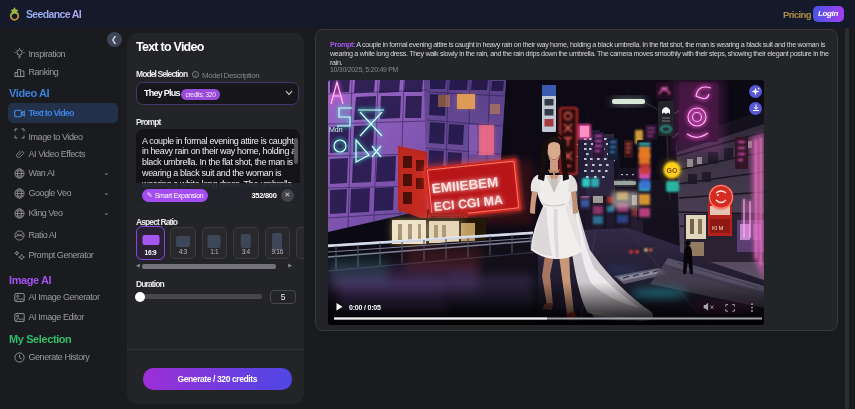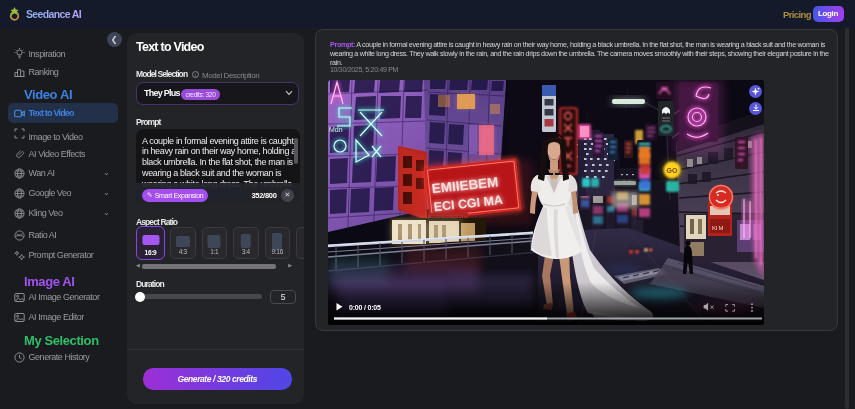--- a/index.html
+++ b/index.html
@@ -7,26 +7,26 @@
   #page { position:relative; width:855px; height:346px; background:#1a1b1e; }
   .abs { position:absolute; }
 
   
   #topbar { left:0; top:0; width:855px; height:28px; background:#151a2b; }
   #brand { left:26px; top:8px; font-size:10.5px; font-weight:bold; letter-spacing:-.65px;
     background:linear-gradient(90deg,#8fb0f0,#b9a8fa); -webkit-background-clip:text; background-clip:text; color:transparent; }
   #pricing { left:783px; top:8.5px; font-size:9.5px; font-weight:bold; letter-spacing:-.6px; color:#ab8d3f; }
   #loginbtn { left:812.5px; top:6px; width:31px; height:15.5px; border-radius:5px;
     background:linear-gradient(90deg,#4656e6,#a43df0); color:#fff; font-size:8px; font-weight:bold; letter-spacing:-.4px;
-    display:flex; align-items:center; justify-content:center; }
+    display:flex; align-items:center; justify-content:center;font-style:italic; }
 
   
   #sidebar { left:0; top:28px; width:125px; height:381px; background:#1a1b1e; }
   .sideitem { position:absolute; left:28.5px; font-size:9px; letter-spacing:-.45px; color:#9a9ba1; white-space:nowrap; }
-  .sidehead { position:absolute; left:24px; font-size:13px; font-weight:bold; letter-spacing:-.4px; white-space:nowrap; }
+  .sidehead { position:absolute; left:9px; font-size:11px; font-weight:bold; letter-spacing:-.4px; white-space:nowrap; }
   .chev { position:absolute; left:103px; color:#8e8f95; font-size:8px; }
   #active-item { left:8px; top:103px; width:110px; height:20px; background:#22304a; border-radius:5px; }
   #collapse { left:106.5px; top:32px; width:15px; height:15px; border-radius:50%; background:#3e4557; color:#cdd2dc;
      font-size:8px; display:flex; align-items:center; justify-content:center; }
   .sicon { position:absolute; left:14px; }
 
   
   #panel { left:127px; top:33px; width:177px; height:371px; background:#232428; border-radius:10px; }
   #p-title { left:9px; top:7px; font-size:12.5px; font-weight:bold; color:#fff; letter-spacing:-.75px; }
   .plabel { position:absolute; font-size:8.5px; font-weight:bold; letter-spacing:-.9px; color:#e8e8ea; }
@@ -55,21 +55,21 @@
   #hsb { left:9px; top:230px; width:158px; height:6px; }
   #hsb-thumb { position:absolute; left:6px; top:1px; width:134px; height:4.5px; background:#737379; border-radius:2px; }
   #p-durlabel { left:9px; top:245.5px; }
   #p-slider { left:9px; top:261px; width:126px; height:5px; background:#47474c; border-radius:2.5px; }
   #p-knob { left:7.5px; top:258.5px; width:10px; height:10px; border-radius:50%; background:#fff; }
   #p-val { left:143px; top:257px; width:26px; height:13.5px; border:1px solid #48484e; border-radius:4px;
      color:#ececee; font-size:8.5px; display:flex; align-items:center; justify-content:center; }
   #p-divider { left:0; top:315.5px; width:177px; height:1px; background:#303035; }
   #p-genbtn { left:16px; top:335px; width:148.5px; height:21.5px; border-radius:10.5px;
      background:linear-gradient(90deg,#9c2fd6,#4f46e5); color:#fff; font-size:8.5px; font-weight:bold; letter-spacing:-.4px;
-     display:flex; align-items:center; justify-content:center;font-style:italic; }
+     display:flex; align-items:center; justify-content:center; }
 
   
   #rcard { left:315px; top:29px; width:523px; height:302px; background:#232427; border:1px solid #37383c; border-radius:8px; }
   #r-prompt { left:14px; top:9.5px; width:500px; font-size:7.2px; line-height:9.25px; color:#d6d7da; letter-spacing:-.35px; }
   #r-prompt b { color:#a357f0; font-weight:bold; }
   #r-time { left:14px; top:36px; font-size:7px; letter-spacing:-.3px; color:#87888e; }
   #r-video { left:12px; top:49.5px; width:436px; height:245px; border-radius:3px; overflow:hidden; background:#0c0a12; }
   .vbtn { position:absolute; width:13px; height:13px; border-radius:50%; background:#5757d8; color:#fff;
      display:flex; align-items:center; justify-content:center; }
   #vb1 { left:433px; top:55px; }

